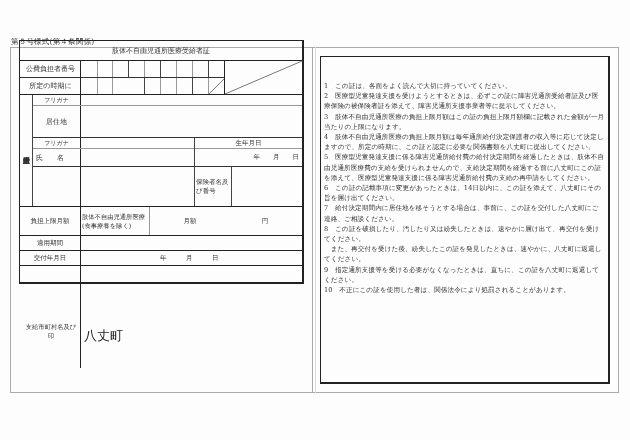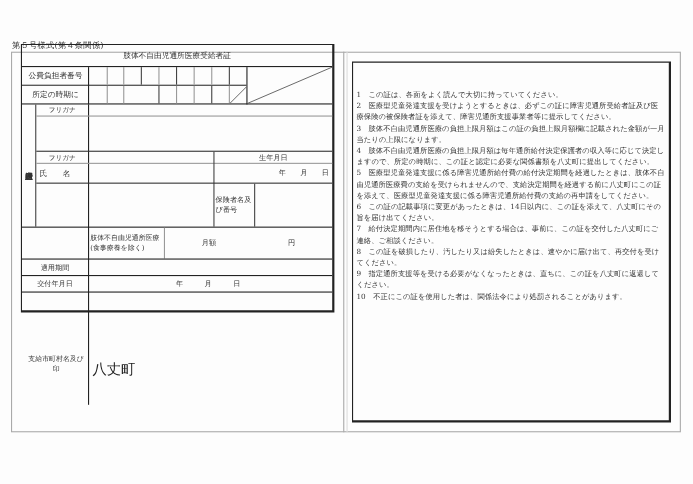--- a/index.html
+++ b/index.html
@@ -65,38 +65,40 @@
 
   <div class="cell c" style="left:0;top:54px;width:12px;height:111px;">
     <span class="vertical">通所給付決定保護者</span>
   </div>
   <div class="vl" style="left:12px;top:54px;height:111px;"></div>
   <div class="vl thick" style="left:60px;top:54px;height:273px;"></div>
 
   <div class="cell c" style="left:13px;top:54px;width:47px;height:10px;font-size:6px;">フリガナ</div>
   <div class="hl" style="left:13px;top:64px;width:269px;border-color:#999;"></div>
   <div class="cell" style="left:62px;top:54px;width:220px;height:10px;"></div>
+  <div class="cell c" style="left:13px;top:65px;width:47px;height:31px;">居住地</div>
   <div class="cell" style="left:62px;top:65px;width:220px;height:31px;"></div>
   <div class="hl" style="left:13px;top:96px;width:269px;"></div>
 
   <div class="cell c" style="left:13px;top:97px;width:47px;height:10px;font-size:6px;">フリガナ</div>
   <div class="cell c" style="left:175px;top:97px;width:107px;height:10px;font-size:6.5px;">生年月日</div>
   <div class="hl" style="left:13px;top:107px;width:269px;border-color:#999;"></div>
   <div class="cell" style="left:16px;top:108px;width:44px;height:17px;">氏　　名</div>
   <div class="cell" style="left:62px;top:108px;width:110px;height:17px;"></div>
   <div class="cell" style="left:175px;top:108px;width:104px;height:17px;justify-content:flex-end;font-size:6.5px;">年　　月　　日</div>
   <div class="vl" style="left:174px;top:97px;height:68px;"></div>
   <div class="hl" style="left:13px;top:125px;width:269px;"></div>
 
   <div class="cell" style="left:62px;top:126px;width:110px;height:39px;"></div>
   <div class="cell" style="left:176px;top:126px;width:34px;height:39px;font-size:6.5px;line-height:9px;">保険者名及び番号</div>
   <div class="vl" style="left:211px;top:126px;height:39px;"></div>
   <div class="cell" style="left:213px;top:126px;width:69px;height:39px;"></div>
   <div class="hl thick" style="left:0;top:165px;width:282px;"></div>
 
+  <div class="cell c" style="left:0;top:166px;width:60px;height:28px;font-size:6.5px;">負担上限月額</div>
   <div class="cell" style="left:62px;top:166px;width:66px;height:28px;font-size:6.3px;line-height:9px;">肢体不自由児通所医療(食事療養を除く)</div>
   <div class="vl thin" style="left:129px;top:166px;height:28px;"></div>
   <div class="cell c" style="left:150px;top:166px;width:40px;height:28px;font-size:6.5px;">月額</div>
   <div class="cell c" style="left:230px;top:166px;width:30px;height:28px;font-size:6.5px;">円</div>
   <div class="hl thick" style="left:0;top:194px;width:282px;"></div>
 
   <div class="cell c" style="left:0;top:195px;width:60px;height:14px;font-size:6.5px;">適用期間</div>
   <div class="hl thick" style="left:0;top:209px;width:282px;"></div>
 
   <div class="cell c" style="left:0;top:210px;width:60px;height:14px;font-size:6.5px;">交付年月日</div>
@@ -110,16 +112,17 @@
 <div class="rtable">
   <div class="notes">
     <p>1　この証は、各面をよく読んで大切に持っていてください。</p>
     <p>2　医療型児童発達支援を受けようとするときは、必ずこの証に障害児通所受給者証及び医療保険の被保険者証を添えて、障害児通所支援事業者等に提示してください。</p>
     <p>3　肢体不自由児通所医療の負担上限月額はこの証の負担上限月額欄に記載された金額が一月当たりの上限になります。</p>
     <p>4　肢体不自由児通所医療の負担上限月額は毎年通所給付決定保護者の収入等に応じて決定しますので、所定の時期に、この証と認定に必要な関係書類を八丈町に提出してください。</p>
     <p>5　医療型児童発達支援に係る障害児通所給付費の給付決定期間を経過したときは、肢体不自由児通所医療費の支給を受けられませんので、支給決定期間を経過する前に八丈町にこの証を添えて、医療型児童発達支援に係る障害児通所給付費の支給の再申請をしてください。</p>
     <p>6　この証の記載事項に変更があったときは、14日以内に、この証を添えて、八丈町にその旨を届け出てください。</p>
     <p>7　給付決定期間内に居住地を移そうとする場合は、事前に、この証を交付した八丈町にご連絡、ご相談ください。</p>
     <p>8　この証を破損したり、汚したり又は紛失したときは、速やかに届け出て、再交付を受けてください。</p>
+    <p>　また、再交付を受けた後、紛失したこの証を発見したときは、速やかに、八丈町に返還してください。</p>
     <p>9　指定通所支援等を受ける必要がなくなったときは、直ちに、この証を八丈町に返還してください。</p>
     <p>10　不正にこの証を使用した者は、関係法令により処罰されることがあります。</p>
   </div>
 </div>
 
 </body></html>

